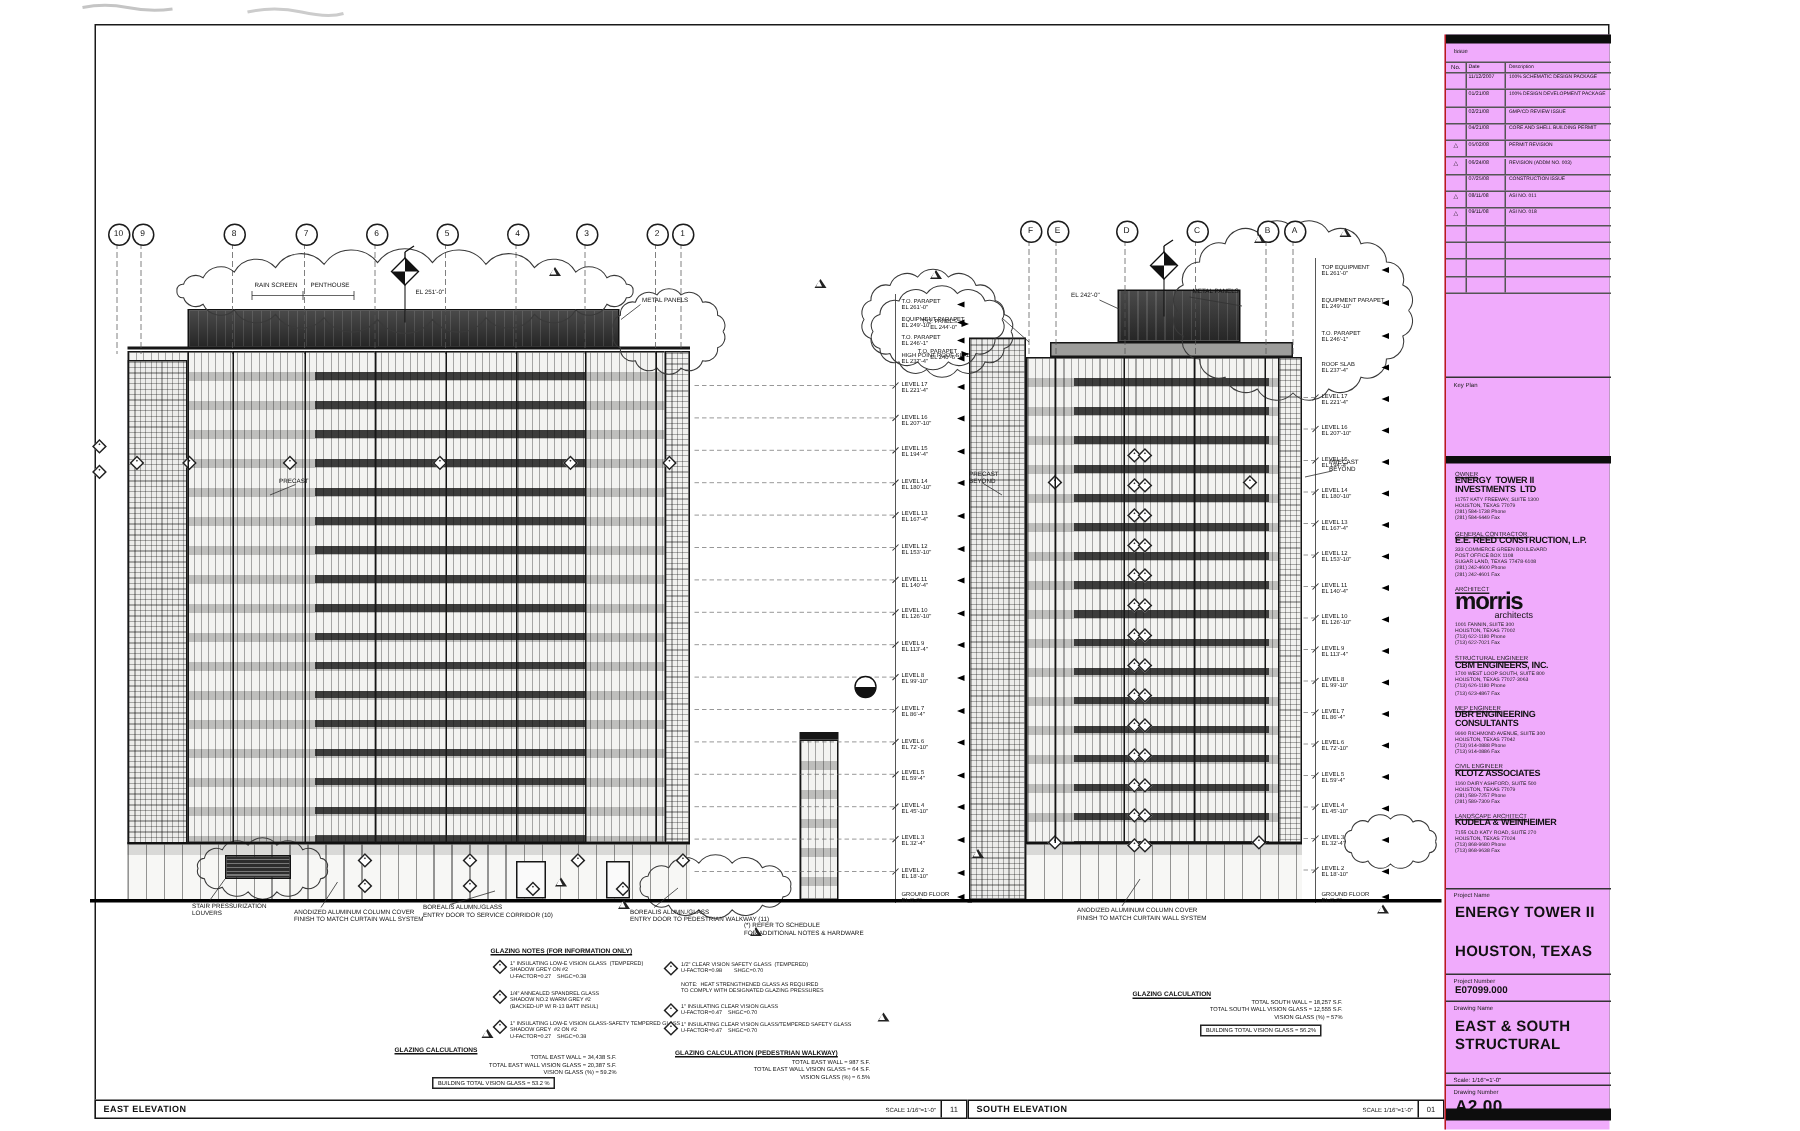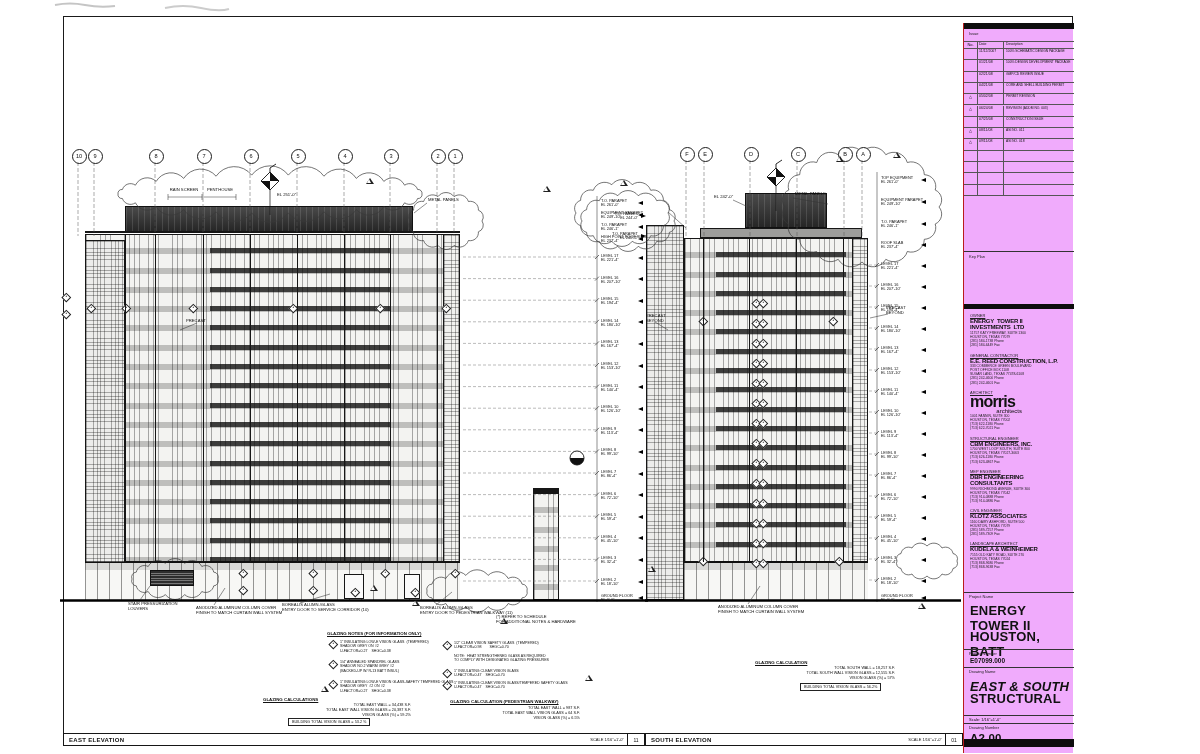--- a/index.html
+++ b/index.html
@@ -45,21 +45,21 @@
   .tb-lab{position:absolute;font-size:4px;color:#222;}
   .rev-row{position:absolute;left:0;width:110px;box-sizing:border-box;border-bottom:0.6px solid #555;display:flex;}
   .rev-no{width:14px;border-right:0.6px solid #555;font-size:4px;text-align:center;box-sizing:border-box;overflow:hidden;}
   .rev-date{width:26px;border-right:0.6px solid #555;font-size:3.5px;padding-left:1px;box-sizing:border-box;overflow:hidden;}
   .rev-desc{flex:1;font-size:3.3px;padding-left:2px;box-sizing:border-box;overflow:hidden;white-space:nowrap;}
   .team-role{font-size:4px;text-decoration:underline;color:#222;}
   .team-name{font-size:6px;font-weight:bold;line-height:1.08;letter-spacing:-0.2px;}
   .team-addr{font-size:3.4px;line-height:1.22;color:#222;}
   .morris{font-size:16px;font-weight:bold;letter-spacing:-0.8px;line-height:0.9;}
   .morris-sub{font-size:6px;text-align:right;width:52px;margin-top:-1px;}
-  .big{font-weight:bold;font-size:13px;letter-spacing:0.2px;}
+  .big{font-weight:bold;font-size:10px;letter-spacing:0.2px;}
   
   .bbar{position:absolute;top:733px;height:13px;border:1px solid #161616;box-sizing:border-box;background:#fff;display:flex;align-items:center;}
   .bbar .t{font-size:6px;font-weight:bold;letter-spacing:0.3px;padding-left:5px;}
   .bbar .s{font-size:4px;margin-left:auto;padding-right:3px;}
   .bbar .n{width:16px;align-self:stretch;border-left:1px solid #161616;font-size:5px;display:flex;align-items:center;justify-content:center;}
   #overlay{position:absolute;left:0;top:0;pointer-events:none;}
   .glz-head{position:absolute;font-size:4.4px;font-weight:bold;text-decoration:underline;white-space:pre;}
   .glz-item{position:absolute;font-size:3.6px;line-height:1.25;white-space:pre;}
   .glz-calc{position:absolute;font-size:3.8px;line-height:1.3;white-space:pre;text-align:right;}
   .glz-box{position:absolute;font-size:3.8px;border:0.8px solid #222;padding:1px 3px;white-space:pre;}
@@ -649,27 +649,27 @@
           <div class="team-name" style="white-space: pre;">KUDELA &amp; WEINHEIMER</div>
           <div class="team-addr" style="white-space: pre;">7155 OLD KATY ROAD, SUITE 270
 HOUSTON, TEXAS 77024
 (713) 868-9680 Phone
 (713) 868-9638 Fax</div>
         </div>
       </div>
     <div class="tb-line" style="top:569px;"></div>
     <div class="tb-lab" style="left:5px;top:571px;">Project  Name</div>
     <div class="big" style="position:absolute;left:6px;top:580px;">ENERGY TOWER II</div>
-    <div class="big" style="position:absolute;left:6px;top:606px;">HOUSTON, BATT</div>
+    <div class="big" style="position:absolute;left:6px;top:606px;">HOUSTON, TEXAS</div>
     <div class="tb-line" style="top:626px;"></div>
     <div class="tb-lab" style="left:5px;top:628px;">Project Number</div>
     <div style="position:absolute;left:6px;top:634px;font-size:6.5px;font-weight:bold;">E07099.000</div>
     <div class="tb-line" style="top:644px;"></div>
     <div class="tb-lab" style="left:5px;top:646px;">Drawing Name</div>
-    <div class="big" style="position:absolute;left:6px;top:656px;font-style:italic;">EAST &amp; SOUTH</div>
+    <div class="big" style="position:absolute;left:6px;top:656px;">EAST &amp; SOUTH</div>
     <div class="big" style="position:absolute;left:6px;top:668px;">STRUCTURAL</div>
     <div class="tb-line" style="top:692px;"></div>
     <div style="position:absolute;left:5px;top:694px;font-size:4px;">
       <span>Scale:</span>
       <span>1/16"=1'-0"</span>
     </div>
     <div class="tb-line" style="top:700px;"></div>
     <div class="tb-lab" style="left:5px;top:702px;">Drawing Number</div>
     <div class="big" style="position:absolute;left:6px;top:709px;font-size:11.5px;">A2.00</div>
     <div class="tb-bar" style="top:716px;height:8px;"></div>

